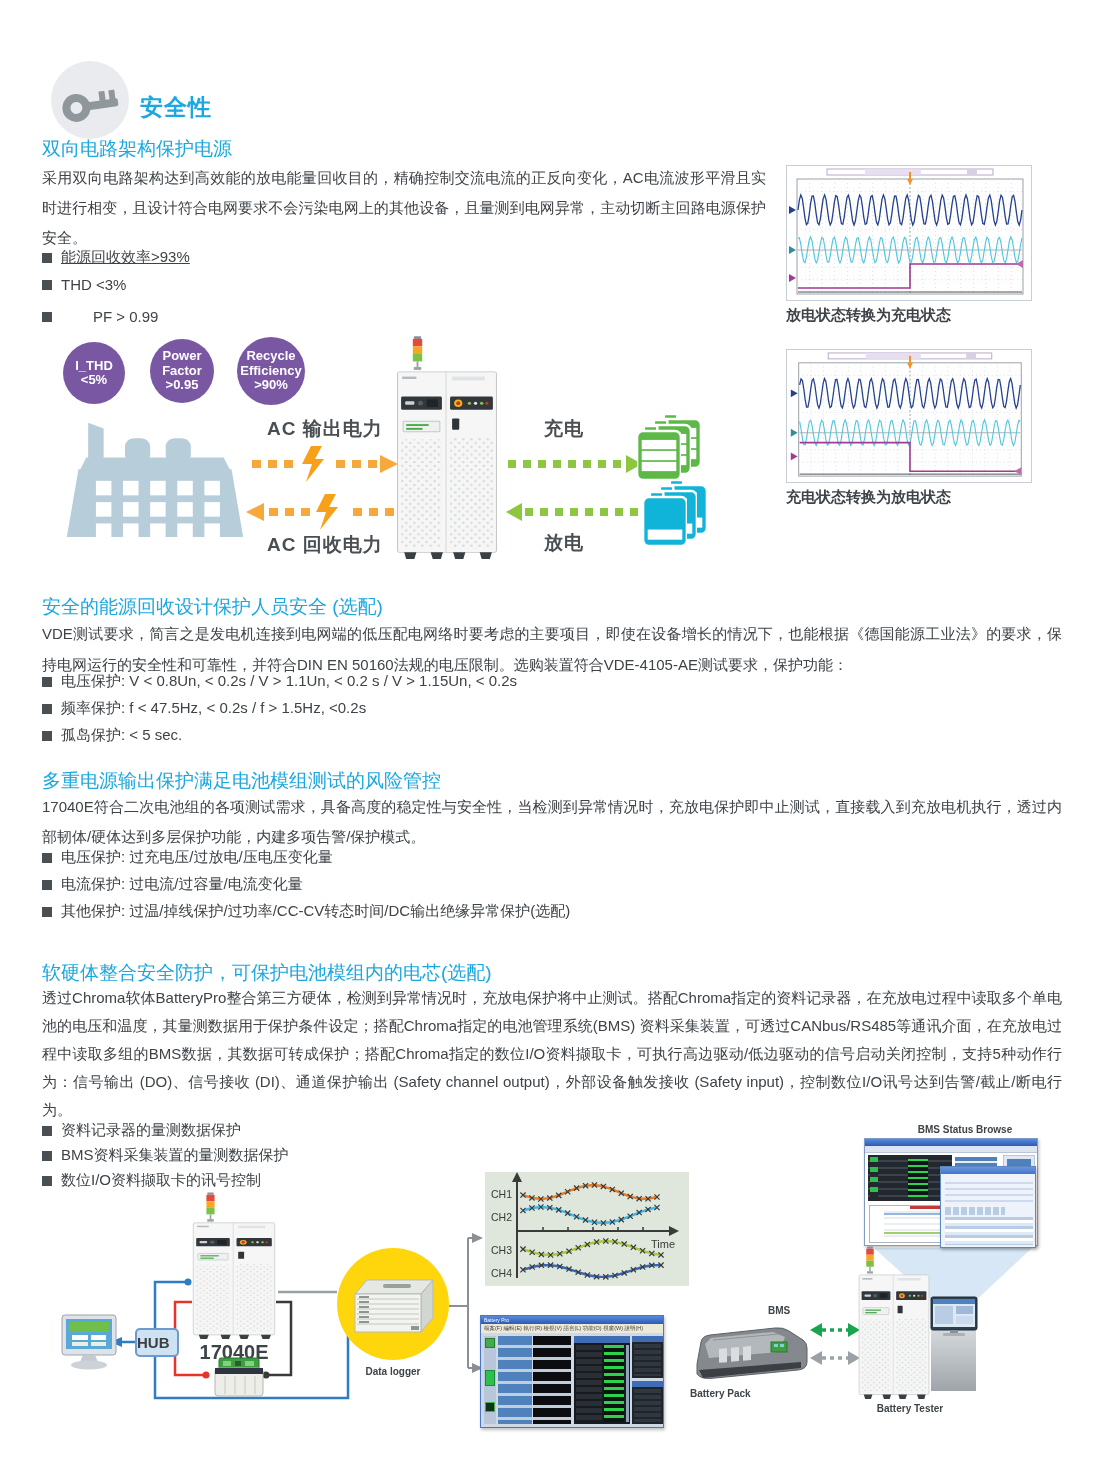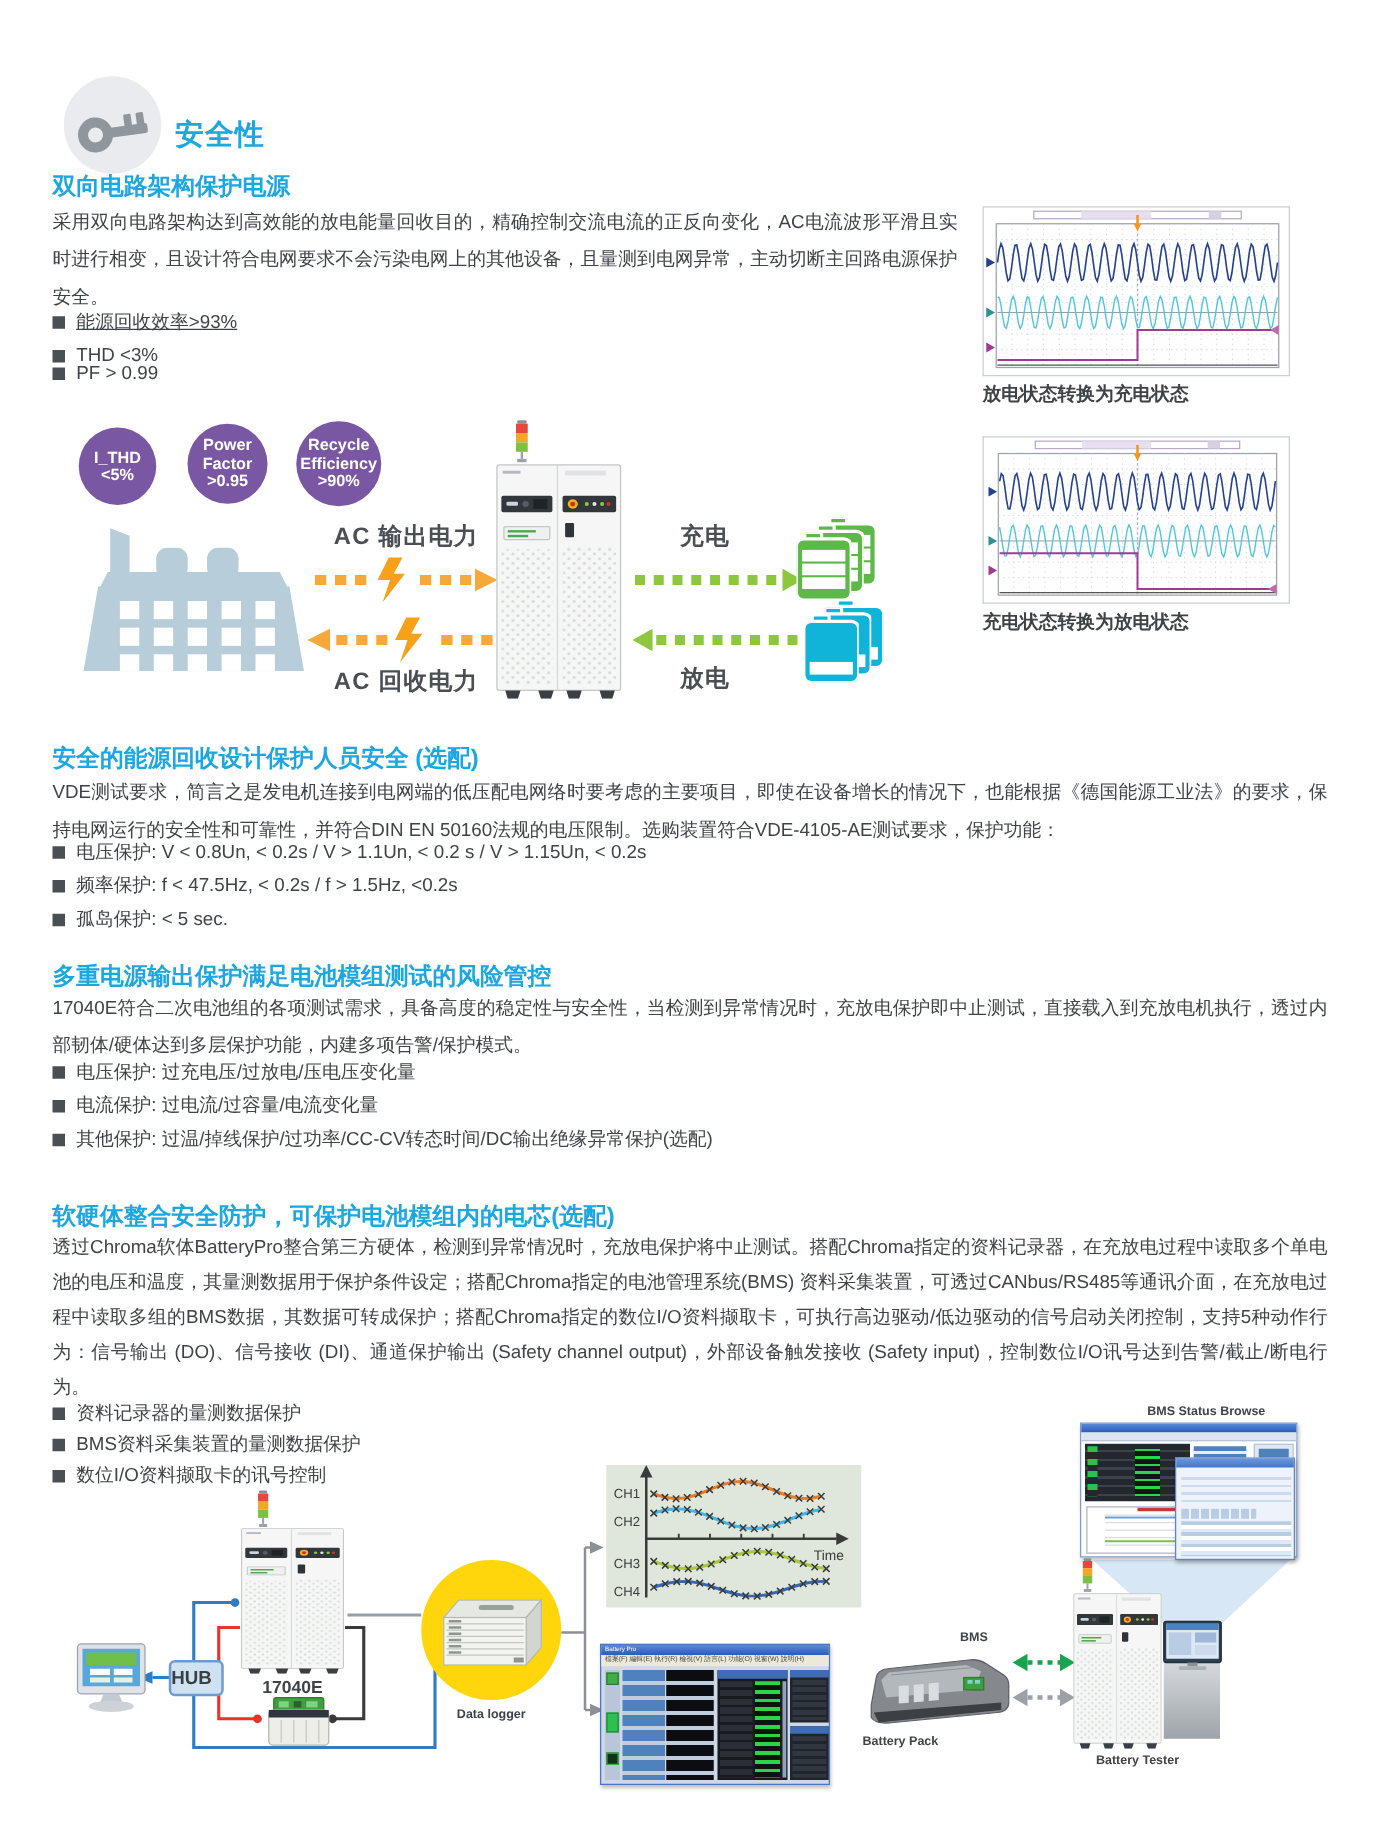--- a/index.html
+++ b/index.html
@@ -1,20 +1,20 @@
 <!DOCTYPE html>
 <html><head>
 <meta charset="utf-8">
 <style>
   html,body{margin:0;padding:0;background:#fff;}
   #page{position:relative;width:1102px;height:1470px;background:#fff;overflow:hidden;
         font-family:"Liberation Sans","DejaVu Sans",sans-serif;padding-left:42px;}
   .abs{position:absolute;}
   .h1{color:#1ba7df;font-size:23px;font-weight:bold;letter-spacing:1px;}
-  .h2{color:#1ba7df;font-size:19px;font-weight:bold;}
+  .h2{color:#1ba7df;font-size:19px;font-weight:normal;}
   .body-txt{font-size:15px;color:#3e4348;text-align:justify;}
   .brow{position:absolute;display:flex;align-items:center;font-size:15px;color:#3e4348;white-space:nowrap;}
   .sq{width:10px;height:10px;background:#4a4f54;margin-right:9px;flex:none;}
   .cap{font-size:15px;color:#3e4348;font-weight:bold;}
   .lbl{font-size:10px;color:#3e4348;font-weight:bold;}
   .flow-lbl{font-size:19px;color:#4a4f54;font-weight:bold;letter-spacing:1px;}
   .badge{position:absolute;border-radius:50%;background:#7a57a3;color:#fff;display:flex;flex-direction:column;
          align-items:center;justify-content:center;font-weight:bold;font-size:13px;line-height:14.5px;text-align:center;}
   .fig{position:absolute;background:#fff;border:1px solid #c9ced6;box-sizing:border-box;}
   .win{position:absolute;box-sizing:border-box;box-shadow:1px 2px 3px rgba(0,0,0,.25);}
@@ -99,21 +99,21 @@
   <div class="abs h2" style="left:42px;top:136px;">双向电路架构保护电源</div>
   <div class="abs body-txt" style="left:42px;top:163px;width:724px;line-height:30px;">采用双向电路架构达到高效能的放电能量回收目的，精确控制交流电流的正反向变化，AC电流波形平滑且实时进行相变，且设计符合电网要求不会污染电网上的其他设备，且量测到电网异常，主动切断主回路电源保护安全。</div>
   <div class="brow" style="left:42px;top:248px;text-decoration:underline;">
       <span class="sq"></span>
       <span>能源回收效率&gt;93%</span>
     </div>
   <div class="brow" style="left:42px;top:276px;">
       <span class="sq"></span>
       <span>THD &lt;3%</span>
     </div>
-  <div class="brow" style="left:42px;top:290px;">
+  <div class="brow" style="left:42px;top:308px;gap:32px;">
       <span class="sq"></span>
       <span>PF &gt; 0.99</span>
     </div>
 
   <div class="fig" style="left:786px;top:165px;width:246px;height:136px;">
     <svg width="244" height="134" viewBox="0 0 244 134">
       <rect x="10" y="13" width="226" height="115" fill="#fefefe" stroke="#9aa2ac"></rect>
       <rect x="40" y="3" width="166" height="6" fill="#fff" stroke="#b9a8c9"></rect>
       <rect x="78" y="3" width="56" height="6" fill="#e7dff0"></rect>
         <rect x="180" y="3" width="10" height="6" fill="#d8d0e2"></rect>
@@ -401,21 +401,21 @@
                 display:flex;align-items:center;justify-content:flex-start;font-size:15px;font-weight:bold;color:#3a3f44;">
         <span>HUB</span>
       </div>
 
     <div class="abs" style="left:192px;top:72px;">
       <svg width="84" height="148" viewBox="0 0 84 148">
         <use href="#lamp" x="12" y="0" width="13" height="30"></use>
         <use href="#cab" x="0" y="29" width="84" height="118"></use>
       </svg>
     </div>
-    <div class="abs lbl" style="left:192px;top:221px;width:84px;text-align:center;font-size:14px;">17040E</div>
+    <div class="abs lbl" style="left:192px;top:221px;width:84px;text-align:center;font-size:20px;">17040E</div>
 
     <div class="abs" style="left:212px;top:236px;">
       <svg width="54" height="44" viewBox="0 0 54 44">
         <rect x="7" y="2" width="40" height="12" rx="2" fill="#3f9e3f" stroke="#2d7a2f"></rect>
         <rect x="11" y="5" width="8" height="5" fill="#7fd37f"></rect>
           <rect x="23" y="5" width="6" height="5" fill="#2a5f2b"></rect>
           <rect x="33" y="5" width="9" height="5" fill="#7fd37f"></rect>
         <rect x="3" y="12" width="48" height="28" rx="3" fill="#edeee8" stroke="#b2b8b0"></rect>
         <rect x="3" y="12" width="48" height="6" fill="#2e3440"></rect>
         <line x1="13" y1="20" x2="13" y2="38" stroke="#c5cac0"></line>

